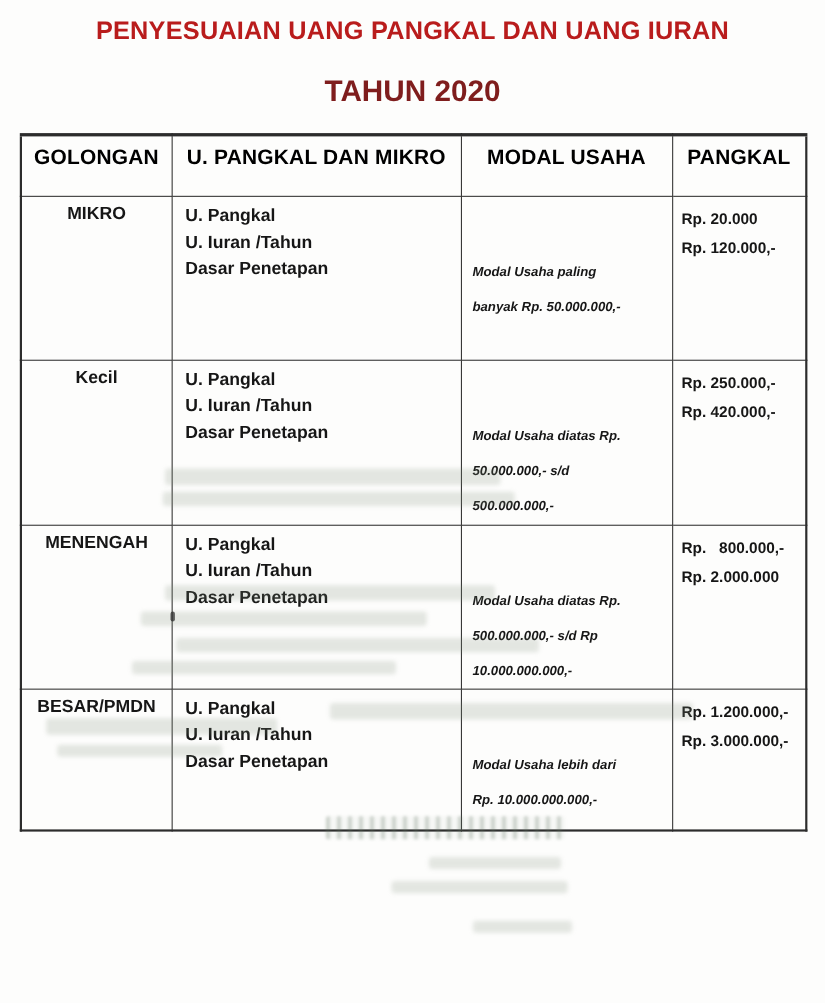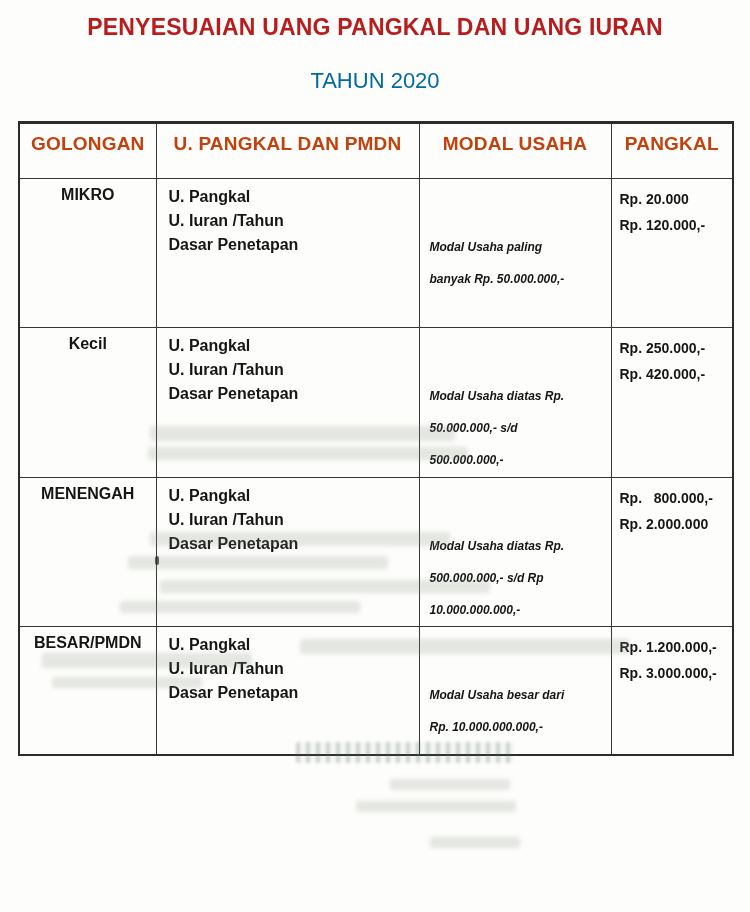--- a/index.html
+++ b/index.html
@@ -21,23 +21,23 @@
     font-size: 23px;
     font-weight: 700;
     letter-spacing: 0.2px;
     color: #b91c1c;
   }
   .subtitle {
     position: absolute;
     top: 68px; left: 0;
     width: 750px;
     text-align: center;
-    font-size: 22px;
-    font-weight: 400;
-    color: #0369a1;
+    font-size: 27px;
+    font-weight: 700;
+    color: #7f1d1d;
   }
 
   table.fee-table {
     position: absolute;
     top: 121px; left: 18px;
     width: 714px;
     border-collapse: collapse;
     table-layout: fixed;
   }
   table.fee-table col.c1 { width: 137px; }
@@ -58,21 +58,21 @@
   tr.r1 { height: 150px; margin-top: 32px; }
   tr.r2 { height: 148px; }
   tr.r3 { height: 128px; }
   tr.r4 { height: 128px; }
 
   th {
     font-size: 19px;
     text-align: center;
     padding-top: 9px;
     letter-spacing: 0.2px;
-    color: #c2410c;
+    color: #000000;
   }
 
   td.cat {
     text-align: center;
     padding-top: 7px;
     font-size: 16px;
   }
   td.fee {
     padding: 6px 4px 0 12px;
     font-size: 16px;
@@ -123,21 +123,21 @@
   <table class="fee-table">
     <colgroup>
         <col class="c1">
         <col class="c2">
         <col class="c3">
         <col class="c4">
       </colgroup>
     <thead>
       <tr>
         <th>GOLONGAN</th>
-        <th>U. PANGKAL DAN PMDN</th>
+        <th>U. PANGKAL DAN MIKRO</th>
         <th>MODAL USAHA</th>
         <th>PANGKAL</th>
       </tr>
     </thead>
     <tbody>
       <tr class="r0">
         <td class="cat">MIKRO</td>
         <td class="fee lines">U. Pangkal
 U. Iuran /Tahun
 Dasar Penetapan</td>
@@ -166,21 +166,21 @@
 500.000.000,- s/d Rp
 10.000.000.000,-</td>
         <td class="nominal lines">Rp.   800.000,-
 Rp. 2.000.000</td>
       </tr>
       <tr class="r3">
         <td class="cat">BESAR/PMDN</td>
         <td class="fee lines">U. Pangkal
 U. Iuran /Tahun
 Dasar Penetapan</td>
-        <td class="modal lines">Modal Usaha besar dari
+        <td class="modal lines">Modal Usaha lebih dari
 Rp. 10.000.000.000,-</td>
         <td class="nominal lines">Rp. 1.200.000,-
 Rp. 3.000.000,-</td>
       </tr>
     </tbody>
   </table>
 
   <div class="artifact" style="left:150px; top:426px; width:305px; height:15px;"></div>
   <div class="artifact" style="left:148px; top:447px; width:320px; height:13px;"></div>
   <div class="artifact" style="left:150px; top:532px; width:300px; height:14px;"></div>

